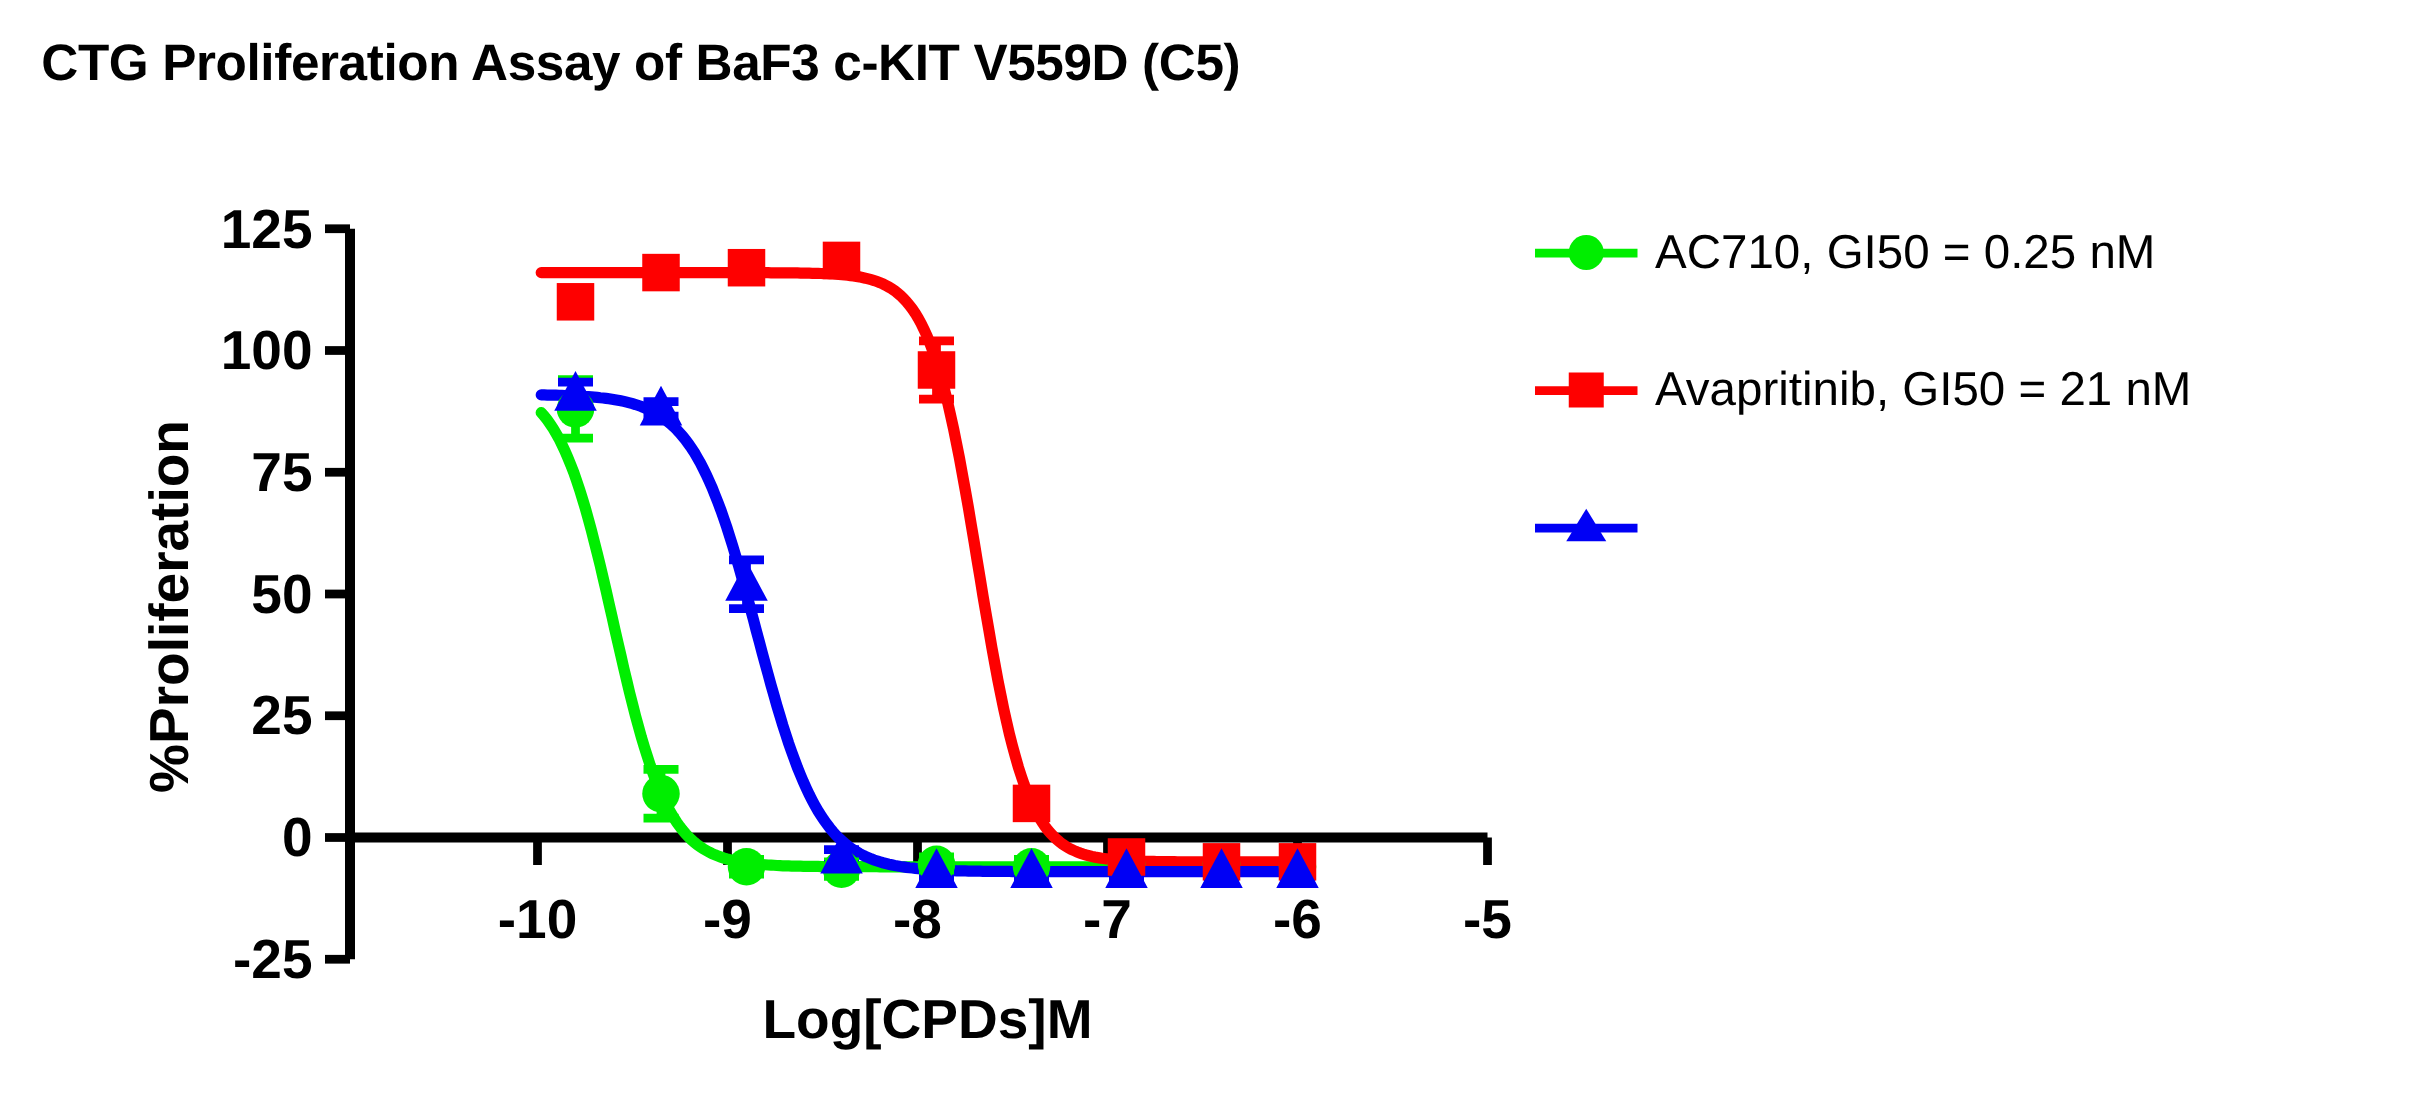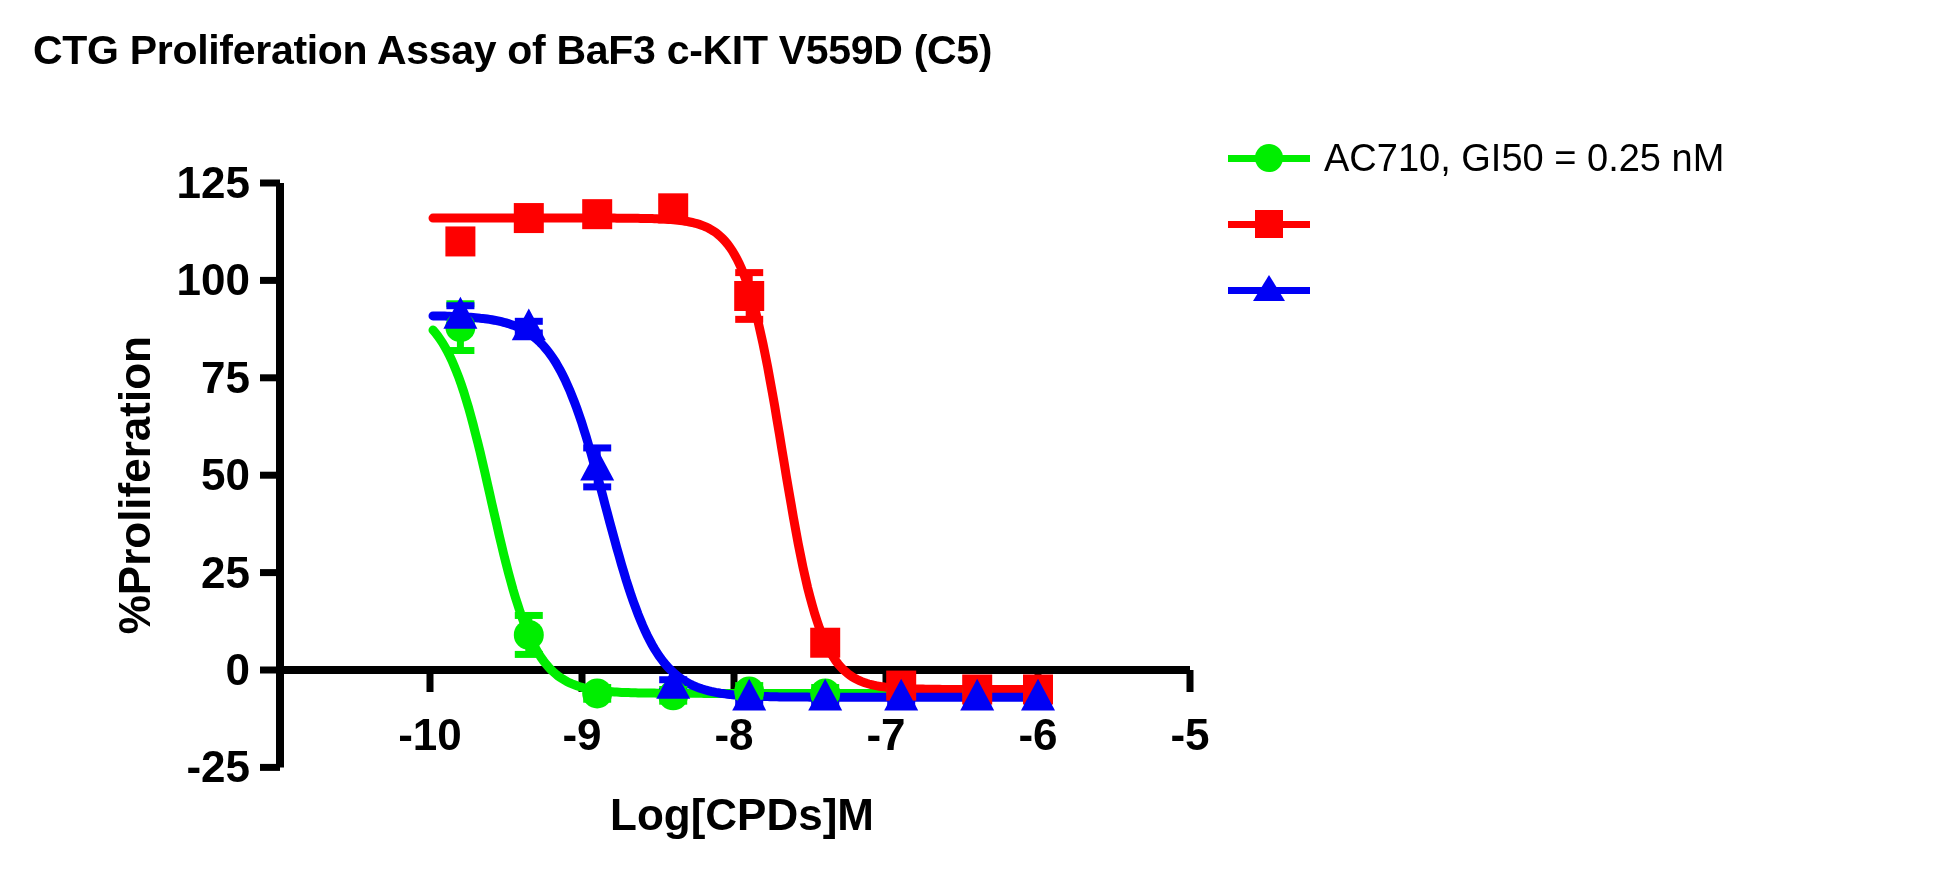--- a/index.html
+++ b/index.html
@@ -14,21 +14,21 @@
     white-space:nowrap;
   }
 
   #plot-svg{position:absolute;left:0;top:0;}
 
   
   #legend{
     position:absolute;left:1228px;top:136px;
     display:flex;flex-direction:column;gap:22px;
   }
-  .legend-row{display:flex;align-items:center;height:44px;}
+  .legend-row{display:flex;align-items:center;height:44px;margin-top:44px;}
   .legend-key{position:relative;width:82px;height:44px;flex:0 0 82px;}
   .legend-key .kline{
     position:absolute;left:0;top:19px;width:82px;height:7px;
   }
   .legend-key .kmark{position:absolute;left:50%;top:50%;}
   .mk-circle{width:28px;height:28px;border-radius:50%;
     transform:translate(-50%,-50%);}
   .mk-square{width:28px;height:28px;transform:translate(-50%,-50%);}
   .mk-tri{width:0;height:0;border-left:16px solid transparent;
     border-right:16px solid transparent;
@@ -195,20 +195,21 @@
         <span class="kline" style="background:#00ee00"></span>
         <span class="kmark mk-circle" style="background:#00ee00"></span>
       </span>
       <span class="legend-label">AC710, GI50 = 0.25 nM</span>
     </div>
     <div class="legend-row">
       <span class="legend-key">
         <span class="kline" style="background:#fe0000"></span>
         <span class="kmark mk-square" style="background:#fe0000"></span>
       </span>
+      <span class="legend-label">Avapritinib, GI50 = 21 nM</span>
     </div>
     <div class="legend-row">
       <span class="legend-key">
         <span class="kline" style="background:#0000f5"></span>
         <span class="kmark mk-tri" style="border-bottom:26px solid #0000f5"></span>
       </span>
     </div>
   </div>
 
 </div>

